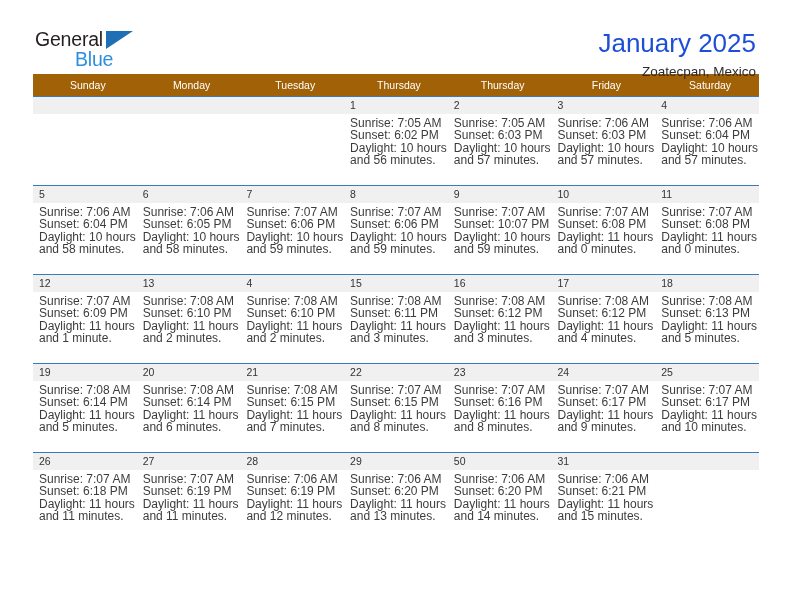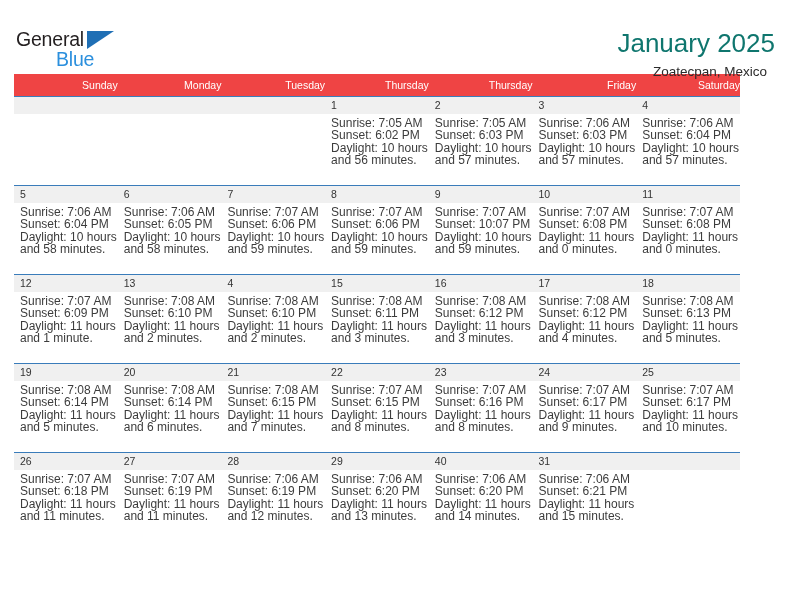--- a/index.html
+++ b/index.html
@@ -12,21 +12,21 @@
     height: 612px;
     font-family: "Liberation Sans", sans-serif;
     color: #222222;
     overflow: hidden;
   }
   .page {
     position: relative;
     width: 792px;
     height: 612px;
     box-sizing: border-box;
-    padding: 0 14px;
+    padding: 0 33px;
   }
 
   
   .header {
     display: flex;
     align-items: flex-start;
     justify-content: space-between;
     padding-top: 28px;
     height: 74px;
     box-sizing: border-box;
@@ -63,46 +63,46 @@
     letter-spacing: -0.2px;
     color: #2b8fdd;
     font-family: "Liberation Sans", sans-serif;
   }
   .title-block {
     text-align: right;
     padding-right: 3px;
   }
   .cal-title {
     font-size: 26px;
-    color: #0f766e;
+    color: #1d4ed8;
     line-height: 30px;
     font-weight: normal;
     margin: 0;
   }
   .cal-subtitle {
     font-size: 13.5px;
     color: #2b2b2b;
     line-height: 20px;
-    margin: 4px 8px 0 0;
+    margin: 4px 0 0 0;
   }
 
   
   .calendar {
     width: 726px;
     border-collapse: collapse;
     table-layout: fixed;
   }
   .calendar col { width: 103.71px; }
 
   thead th {
-    background: #ef4444;
+    background: #a16207;
     color: #ffffff;
     font-size: 10.5px;
     font-weight: normal;
-    text-align: right;
+    text-align: center;
     padding: 5px 0 5px 6px;
     height: 11px;
     border: none;
   }
 
   tbody td {
     vertical-align: top;
     padding: 0;
     border-top: 1.3px solid #3a7cba;
     background: #ffffff;
@@ -447,21 +447,21 @@
         <td class="daycell">
           <div class="daynum-band">29</div>
           <div class="detail">
             <div>Sunrise: 7:06 AM</div>
             <div>Sunset: 6:20 PM</div>
             <div>Daylight: 11 hours</div>
             <div>and 13 minutes.</div>
           </div>
         </td>
         <td class="daycell">
-          <div class="daynum-band">40</div>
+          <div class="daynum-band">50</div>
           <div class="detail">
             <div>Sunrise: 7:06 AM</div>
             <div>Sunset: 6:20 PM</div>
             <div>Daylight: 11 hours</div>
             <div>and 14 minutes.</div>
           </div>
         </td>
         <td class="daycell">
           <div class="daynum-band">31</div>
           <div class="detail">

